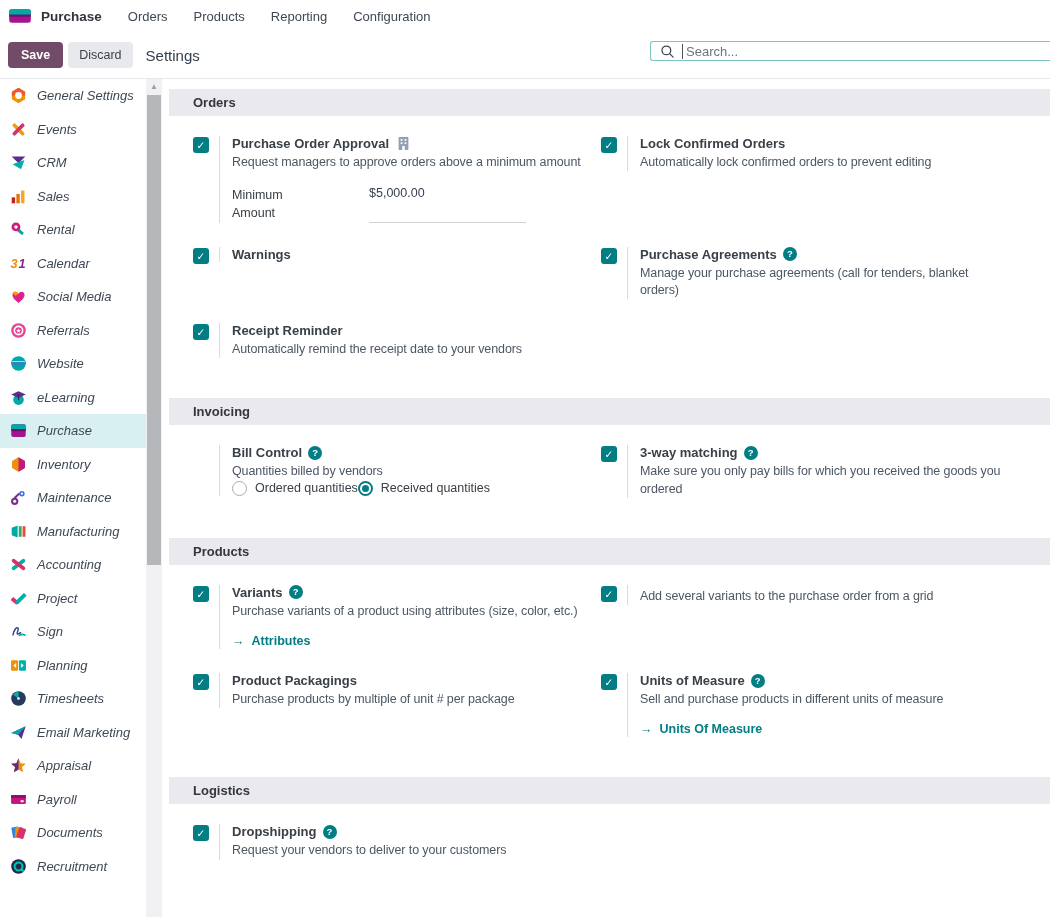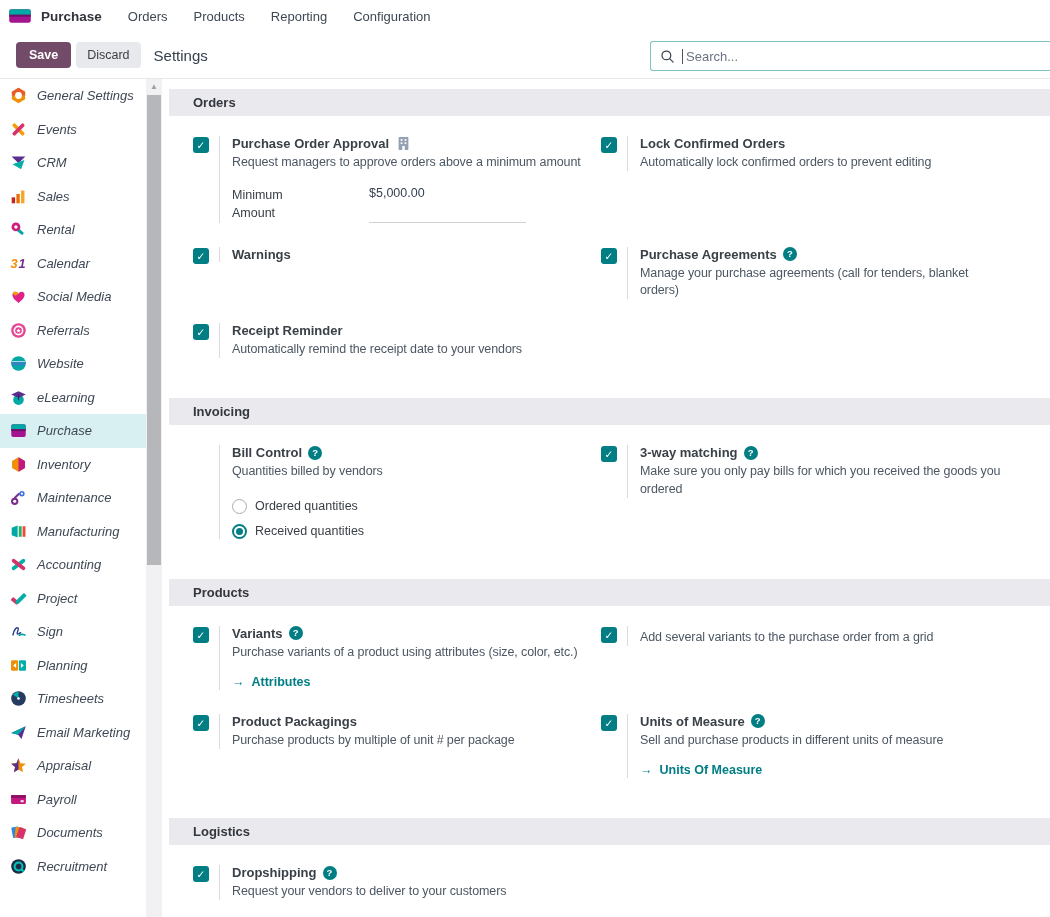--- a/index.html
+++ b/index.html
@@ -6,27 +6,27 @@
   html,body { width:1050px; height:917px; overflow:hidden; background:#fff;
     font-family:"Liberation Sans", sans-serif; color:#374151; }
 
   
   .topnav { height:32px; display:flex; align-items:center; padding-left:8px; gap:26px; background:#fff; }
   .brand { display:flex; align-items:center; gap:9px; font-size:13.5px; font-weight:700; color:#32343c; }
   .brand .applogo { width:24px; height:18px; display:block; }
   .menu-item { font-size:13px; color:#3e4854; cursor:pointer; }
 
   
-  .controlbar { height:46px; display:flex; align-items:center; padding-left:16px; position:relative; background:#fff; }
+  .controlbar { height:46px; display:flex; align-items:center; padding-left:8px; position:relative; background:#fff; }
   .btn-save { background:#714B67; color:#fff; font-weight:700; font-size:12.5px; padding:6px 13px;
     border:none; border-radius:4px; font-family:inherit; cursor:pointer; }
   .btn-discard { background:#e8e9ec; color:#3a4047; font-weight:400; font-size:12.5px; padding:6px 11px;
     border:none; border-radius:4px; font-family:inherit; margin-left:5px; cursor:pointer; }
   .page-title { font-size:15px; color:#33404d; margin-left:13px; }
-  .searchbox { position:absolute; left:650px; right:0; top:9px; height:30px;
+  .searchbox { position:absolute; left:650px; right:0; top:9px; height:20px;
     border:1px solid #7cc4c8; border-right:none; border-radius:3px 0 0 3px;
     display:flex; align-items:center; padding-left:9px; gap:7px; background:#fff; }
   .caret { width:1px; height:15px; background:#50555b; }
   .search-ph { color:#6b7480; font-size:13px; margin-left:-4px; }
 
   
   .body-row { display:flex; height:839px; border-top:1px solid #e6e8ea; }
 
   .sidebar { width:146px; overflow:hidden; flex:none; }
   .sidebar-item { height:33.5px; display:flex; align-items:center; gap:10px; padding-left:10px;
@@ -54,21 +54,21 @@
   .s-title { display:flex; align-items:center; gap:6px; font-size:13px; font-weight:700; color:#3a4047; }
   .help { width:14px; height:14px; flex:none; border-radius:50%; background:#017e84; color:#fff;
     font-size:9.5px; font-weight:700; line-height:14px; text-align:center; }
   .desc { margin-top:3px; font-size:12.5px; letter-spacing:-0.1px; color:#4c5763; line-height:1.38; max-width:392px; }
   .desc.w362 { max-width:362px; } .desc.w385 { max-width:385px; }
 
   .field-row { display:flex; margin-top:15px; font-size:12.5px; }
   .field-label { width:80px; margin-right:57px; color:#3a4047; line-height:1.45; }
   .field-value { width:157px; border-bottom:1px solid #cfd3d7; padding-bottom:3px; color:#374151; cursor:text; }
 
-  .radios { margin-top:18px; display:flex; flex-direction:column; gap:10px; }
+  .radios { display:flex; flex-direction:row; }
   .radio-row { display:flex; align-items:center; gap:8px; font-size:12.5px; color:#3a4047; cursor:pointer; }
   .radio { width:15px; height:15px; flex:none; border-radius:50%; background:#fff;
     border:1px solid #a7adb4; position:relative; }
   .radio.checked { border:2px solid #017e84; }
   .radio.checked::after { content:""; position:absolute; inset:2px; border-radius:50%; background:#017e84; }
 
   .link { display:inline-flex; align-items:center; gap:7px; margin-top:14px;
     color:#017e84; font-weight:700; font-size:12.5px; cursor:pointer; }
   .ent-icon { display:inline-flex; margin-left:2px; }
 </style>

